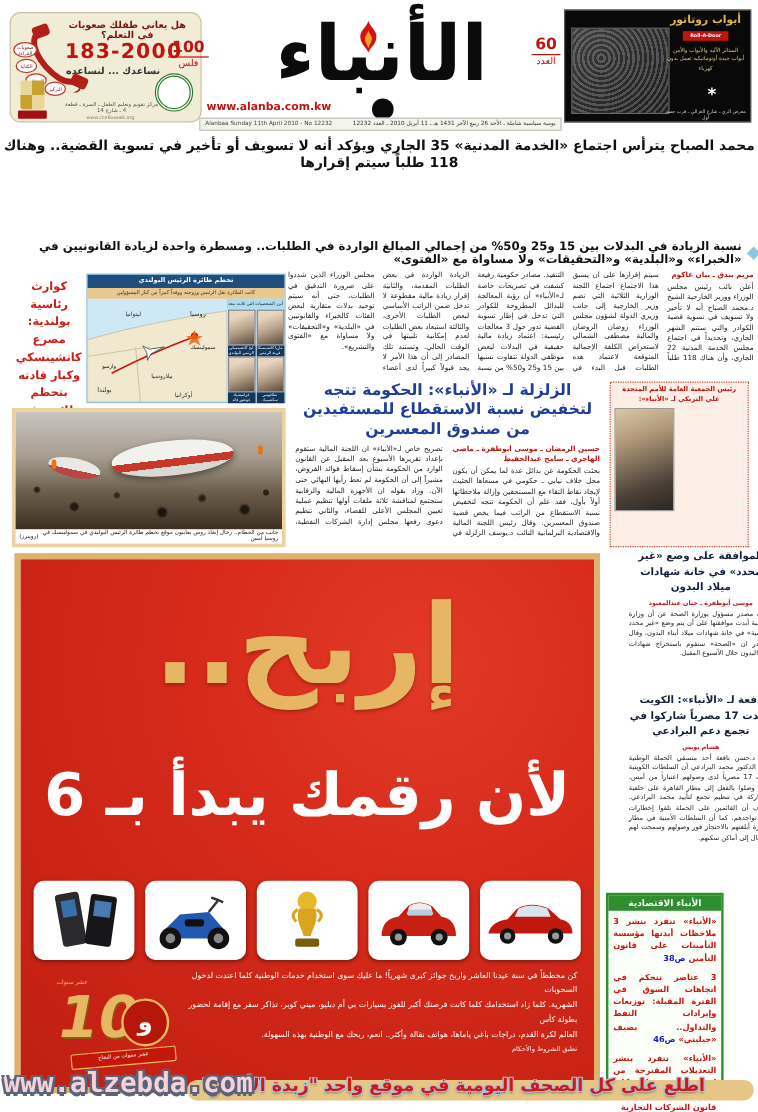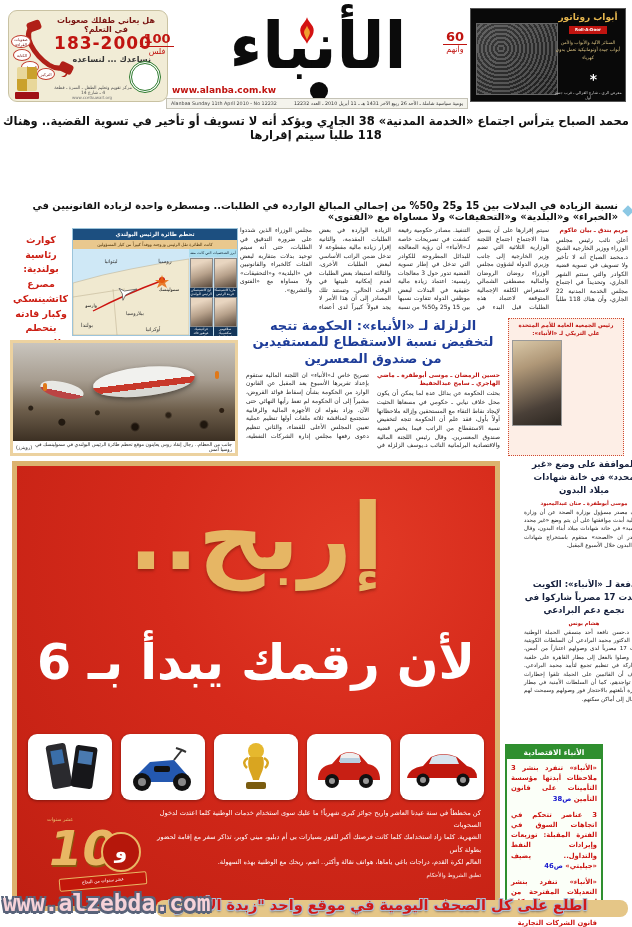--- a/index.html
+++ b/index.html
@@ -2,21 +2,21 @@
 <html lang="ar"><head>
 <meta charset="utf-8">
 <style>
   html,body{margin:0;padding:0;}
   body{width:632px;height:927px;background:#e9e9e9;font-family:"DejaVu Sans",sans-serif;}
   .page{position:relative;width:632px;height:927px;background:#ffffff;overflow:hidden;}
   
   .mh-left-ad{position:absolute;left:8px;top:10px;width:158px;height:90px;background:#f1ecd6;border:1px solid #c9c2a2;border-radius:9px;overflow:hidden;}
   .mh-left-ad .la-title{position:absolute;right:6px;top:5px;width:110px;font-size:8px;font-weight:bold;color:#7a1512;text-align:center;direction:rtl;}
   .mh-left-ad .la-phone{position:absolute;right:14px;top:22px;width:100px;font-size:17px;font-weight:900;color:#c01410;text-align:center;letter-spacing:1px;}
-  .mh-left-ad .la-tag{position:absolute;right:16px;top:44px;width:96px;font-size:8px;font-weight:bold;color:#333;text-align:right;direction:rtl;}
+  .mh-left-ad .la-tag{position:absolute;right:16px;top:44px;width:96px;font-size:8px;font-weight:bold;color:#333;text-align:left;direction:rtl;}
   .bubble{position:absolute;background:#fff;border:1px solid #c0392b;border-radius:50%;font-size:4px;color:#7a1512;display:flex;align-items:center;justify-content:center;text-align:center;direction:rtl;}
   .la-org{position:absolute;right:34px;bottom:6px;width:80px;font-size:4.5px;color:#555;text-align:center;direction:rtl;}
   .la-site{position:absolute;right:40px;bottom:1px;width:70px;font-size:4px;color:#777;text-align:center;}
   .la-logo-green{position:absolute;right:6px;bottom:8px;width:26px;height:26px;border-radius:50%;background:#fff;border:3px double #2d7a2d;}
   .la-logo-mosaic{position:absolute;left:8px;bottom:10px;width:20px;height:24px;background:repeating-conic-gradient(#caa12c 0 25%,#e8d79a 0 50%);border-radius:2px;}
   .la-logo-red{position:absolute;left:6px;bottom:2px;width:24px;height:7px;background:#a01015;border-radius:1px;}
   .mh-logo{position:absolute;left:168px;top:0px;width:300px;height:92px;text-align:center;line-height:92px;font-size:64px;font-weight:900;color:#0b0b0b;letter-spacing:-2px;direction:rtl;}
   .mh-flame{position:absolute;left:296px;top:16px;width:22px;height:30px;}
   .mh-dot{position:absolute;left:310px;top:82px;width:18px;height:18px;border-radius:50%;background:#0b0b0b;z-index:1;}
   .mh-price{position:absolute;left:140px;top:28px;width:34px;text-align:center;color:#c01410;}
@@ -149,41 +149,41 @@
     <span class="unit">فلس</span>
   </div>
   <div class="mh-logo">الأنباء</div>
   <svg class="mh-flame" viewBox="0 0 24 32">
     <path d="M12 1 C10 8 3 10 5 18 C6 23 10 25 12 30 C14 25 18 23 19 18 C21 10 14 8 12 1 Z" fill="#d41212"></path>
     <path d="M12 10 C11 14 8 15 9 19 C10 22 11 23 12 26 C13 23 14 22 15 19 C16 15 13 14 12 10 Z" fill="#f0a030"></path>
   </svg>
   <div class="mh-dot"></div>
   <div class="mh-pages">
     <span class="num">60</span>
-    <span class="unit">وأنهم</span>
+    <span class="unit">العدد</span>
   </div>
   <div class="mh-url">www.alanba.com.kw</div>
   <div class="mh-dateline">
     <span class="en">Alanbaa Sunday 11th April 2010 - No 12232</span>
     <span class="arr">يومية سياسية شاملة ـ الأحد 26 ربيع الآخر 1431 هـ ـ 11 أبريل 2010 ـ العدد 12232</span>
   </div>
 
   <div class="mh-right-ad">
     <div class="ra-door"></div>
     <div class="ra-title">أبواب روتاتور</div>
     <div class="ra-brand">Roll-A-Door</div>
     <div class="ra-lines">
       <div>الستائر الآلية والأبواب والأمن</div>
       <div>أبواب جيدة أوتوماتيكية تعمل بدون كهرباء</div>
     </div>
     <div class="ra-star">*</div>
     <div class="ra-foot">معرض الري ـ شارع الغزالي ـ قرب جسر أول</div>
   </div>
 
-  <div class="kicker">محمد الصباح يترأس اجتماع «الخدمة المدنية» 38 الجاري ويؤكد أنه لا تسويف أو تأخير في تسوية القضية.. وهناك 118 طلباً سيتم إقرارها</div>
+  <div class="kicker">محمد الصباح يترأس اجتماع «الخدمة المدنية» 35 الجاري ويؤكد أنه لا تسويف أو تأخير في تسوية القضية.. وهناك 118 طلباً سيتم إقرارها</div>
   <div class="subhead">
     <span class="diamond"></span>
     <span class="txt">نسبة الزيادة في البدلات بين 15 و25 و50% من إجمالي المبالغ الواردة في الطلبات.. ومسطرة واحدة لزيادة القانونيين في «الخبراء» و«البلدية» و«التحقيقات» ولا مساواة مع «الفتوى»</span>
   </div>
   <div class="lead-body">
     <span class="byline">مريم بندق ـ بيان عاكوم</span>
     <span>أعلن نائب رئيس مجلس الوزراء ووزير الخارجية الشيخ د.محمد الصباح أنه لا تأخير ولا تسويف في تسوية قضية الكوادر والتي ستتم الشهر الجاري، وتحديداً في اجتماع مجلس الخدمة المدنية 22 الجاري، وأن هناك 118 طلباً سيتم إقرارها على أن يسبق هذا الاجتماع اجتماع اللجنة الوزارية الثلاثية التي تضم وزير الخارجية إلى جانب وزيري الدولة لشؤون مجلس الوزراء روضان الروضان والمالية مصطفى الشمالي لاستعراض الكلفة الإجمالية المتوقعة لاعتماد هذه الطلبات قبل البدء في التنفيذ. مصادر حكومية رفيعة كشفت في تصريحات خاصة لـ«الأنباء» أن رؤية المعالجة للبدائل المطروحة للكوادر التي تدخل في إطار تسوية القضية تدور حول 3 معالجات رئيسية: اعتماد زيادة مالية حقيقية في البدلات لبعض موظفي الدولة تتفاوت نسبها بين 15 و25 و50% من نسبة الزيادة الواردة في بعض الطلبات المقدمة، والثانية إقرار زيادة مالية مقطوعة لا تدخل ضمن الراتب الأساسي لبعض الطلبات الأخرى، والثالثة استبعاد بعض الطلبات لعدم إمكانية تلبيتها في الوقت الحالي. وتستند تلك المصادر إلى أن هذا الأمر لا يجد قبولاً كبيراً لدى أعضاء مجلس الوزراء الذين شددوا على ضرورة التدقيق في الطلبات، حتى أنه سيتم توحيد بدلات متقاربة لبعض الفئات كالخبراء والقانونيين في «البلدية» و«التحقيقات» ولا مساواة مع «الفتوى والتشريع».</span>
   </div>
 
   <div class="side-head">

